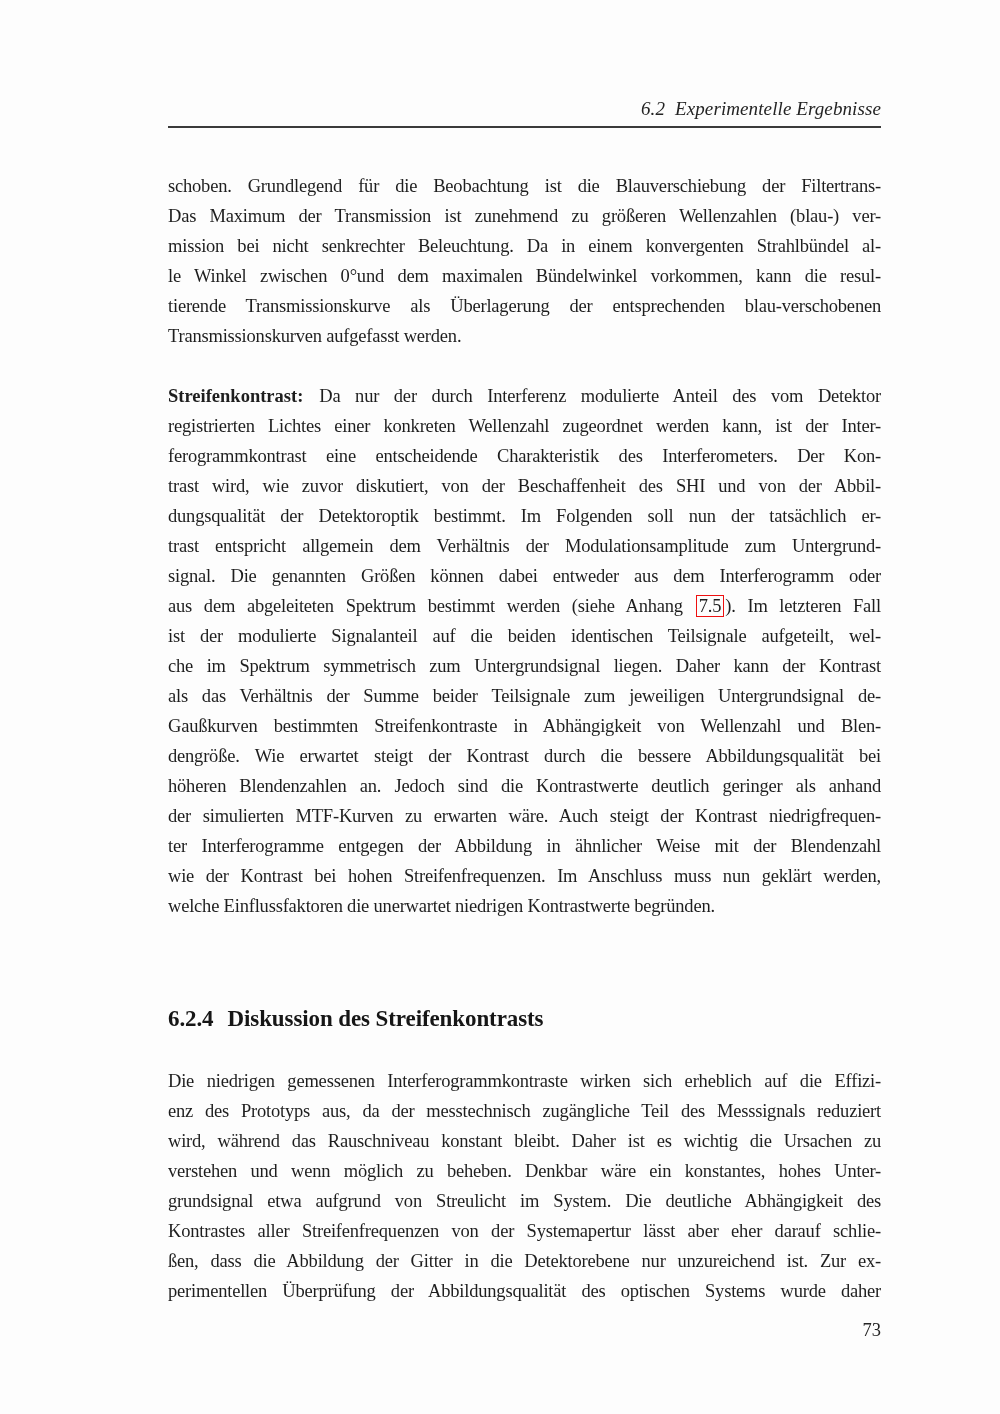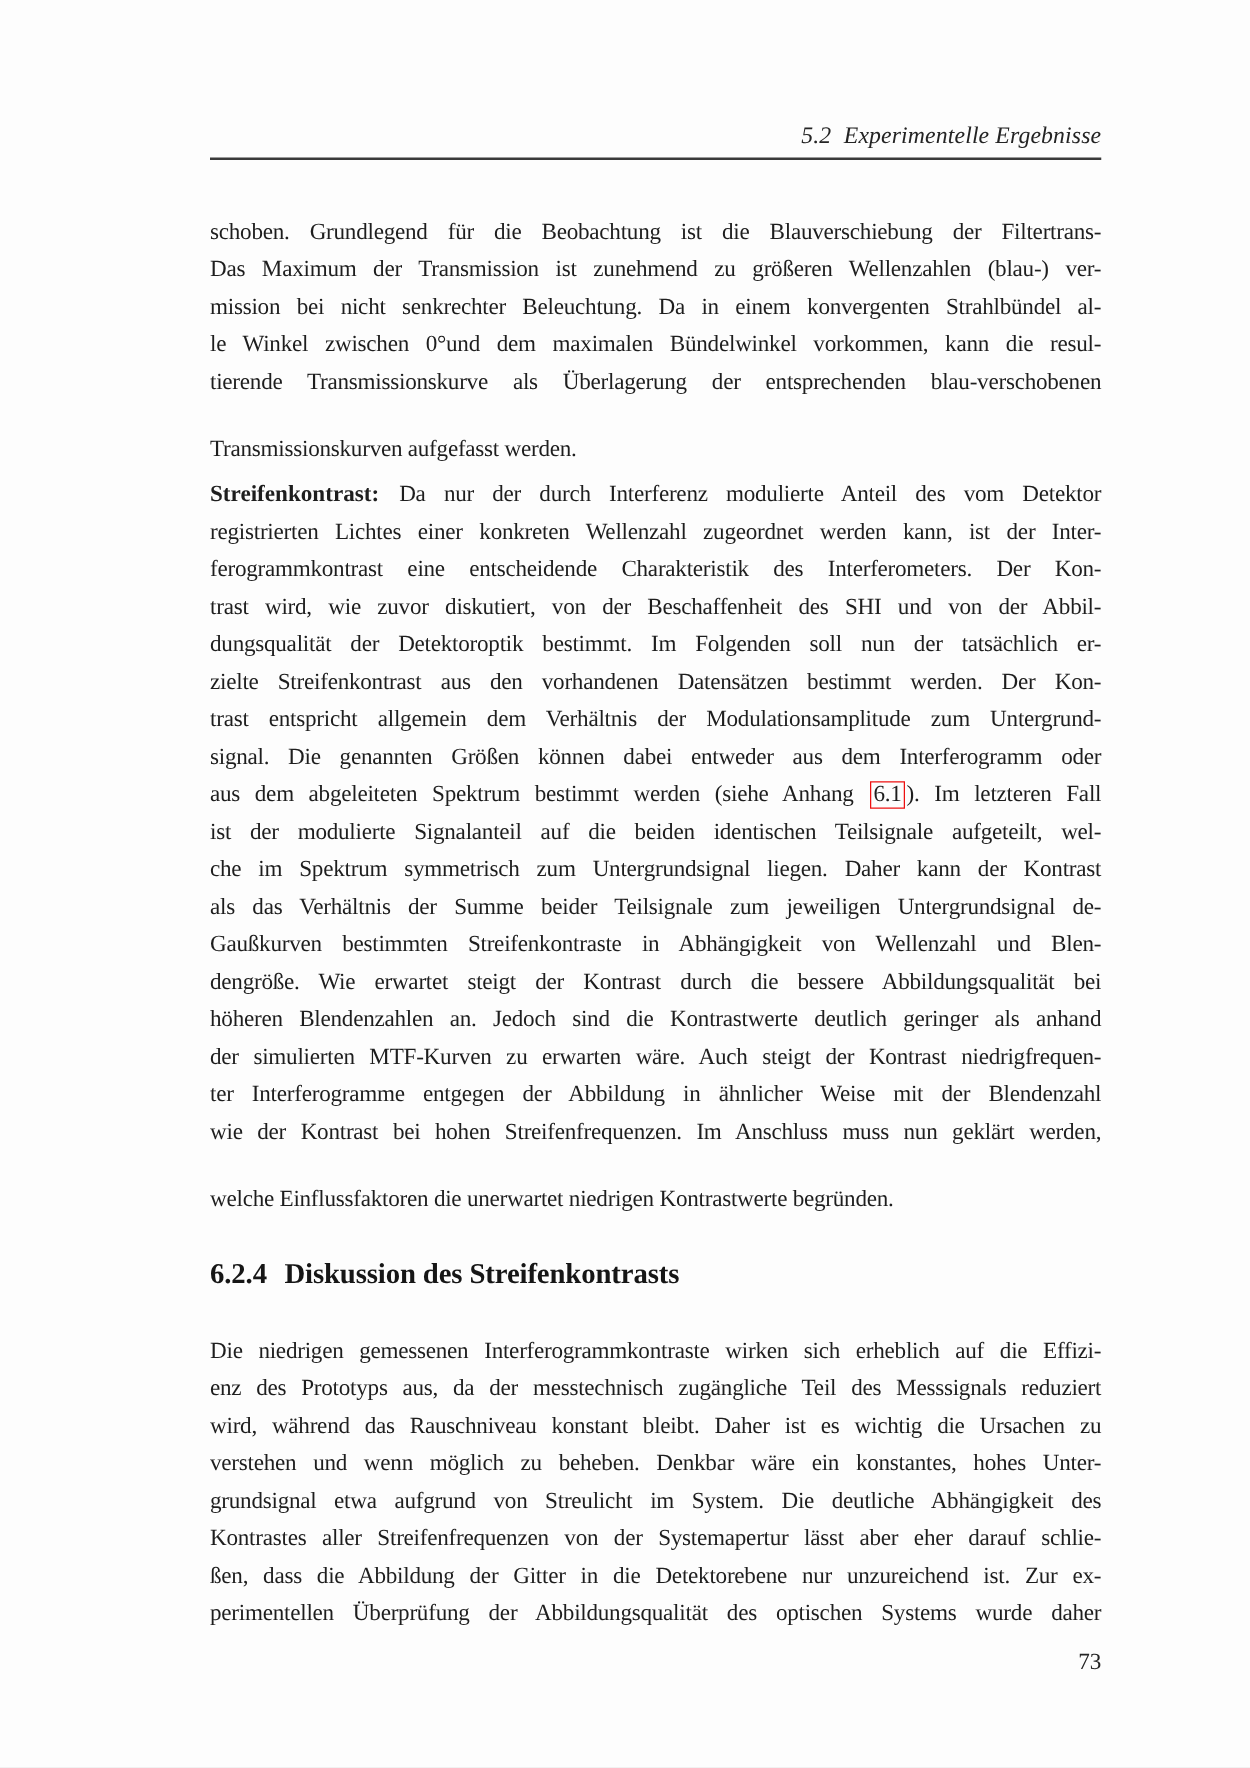--- a/index.html
+++ b/index.html
@@ -48,21 +48,20 @@
     height: 30px;
     line-height: 30px;
     font-size: 18.5px;
     letter-spacing: -0.2px;
     text-align: justify;
     text-align-last: justify;
   }
   .line.line-last {
     text-align: right;
     text-align-last: left;
-    margin-top: 24px;
   }
   .lead { font-weight: bold; letter-spacing: 0; }
   .gap { margin-left: 16px; }
   .xref {
     display: inline-block;
     border: 1.5px solid #ee1010;
     padding: 0 2px;
     margin: 0 1px;
     line-height: 20px;
     vertical-align: baseline;
@@ -89,43 +88,42 @@
     color: #242424;
   }
 </style>
 </head>
 <body>
 
 <div class="page">
   <div class="column">
 
     <div class="running-head">
-      <span class="sec-num">5.2</span><span>Experimentelle Ergebnisse</span>
+      <span class="sec-num">6.2</span><span>Experimentelle Ergebnisse</span>
     </div>
     <div class="header-rule"></div>
 
     <div class="para para-1">
         <div class="line"><span>schoben. Grundlegend für die Beobachtung ist die Blauverschiebung der Filtertrans-</span></div>
         <div class="line"><span>Das Maximum der Transmission ist zunehmend zu größeren Wellenzahlen (blau-) ver-</span></div>
         <div class="line"><span>mission bei nicht senkrechter Beleuchtung. Da in einem konvergenten Strahlbündel al-</span></div>
         <div class="line"><span>le Winkel zwischen 0°und dem maximalen Bündelwinkel vorkommen, kann die resul-</span></div>
         <div class="line"><span>tierende Transmissionskurve als Überlagerung der entsprechenden blau-verschobenen</span></div>
         <div class="line line-last"><span>Transmissionskurven aufgefasst werden.</span></div>
       </div>
 
     <div class="para para-2">
         <div class="line"><span class="lead">Streifenkontrast:</span><span class="gap">Da nur der durch Interferenz modulierte Anteil des vom Detektor</span></div>
         <div class="line"><span>registrierten Lichtes einer konkreten Wellenzahl zugeordnet werden kann, ist der Inter-</span></div>
         <div class="line"><span>ferogrammkontrast eine entscheidende Charakteristik des Interferometers. Der Kon-</span></div>
         <div class="line"><span>trast wird, wie zuvor diskutiert, von der Beschaffenheit des SHI und von der Abbil-</span></div>
         <div class="line"><span>dungsqualität der Detektoroptik bestimmt. Im Folgenden soll nun der tatsächlich er-</span></div>
-        <div class="line"><span>zielte Streifenkontrast aus den vorhandenen Datensätzen bestimmt werden. Der Kon-</span></div>
         <div class="line"><span>trast entspricht allgemein dem Verhältnis der Modulationsamplitude zum Untergrund-</span></div>
         <div class="line"><span>signal. Die genannten Größen können dabei entweder aus dem Interferogramm oder</span></div>
-        <div class="line"><span>aus dem abgeleiteten Spektrum bestimmt werden (siehe Anhang </span><span class="xref">6.1</span><span>). Im letzteren Fall</span></div>
+        <div class="line"><span>aus dem abgeleiteten Spektrum bestimmt werden (siehe Anhang </span><span class="xref">7.5</span><span>). Im letzteren Fall</span></div>
         <div class="line"><span>ist der modulierte Signalanteil auf die beiden identischen Teilsignale aufgeteilt, wel-</span></div>
         <div class="line"><span>che im Spektrum symmetrisch zum Untergrundsignal liegen. Daher kann der Kontrast</span></div>
         <div class="line"><span>als das Verhältnis der Summe beider Teilsignale zum jeweiligen Untergrundsignal de-</span></div>
         <div class="line"><span>Gaußkurven bestimmten Streifenkontraste in Abhängigkeit von Wellenzahl und Blen-</span></div>
         <div class="line"><span>dengröße. Wie erwartet steigt der Kontrast durch die bessere Abbildungsqualität bei</span></div>
         <div class="line"><span>höheren Blendenzahlen an. Jedoch sind die Kontrastwerte deutlich geringer als anhand</span></div>
         <div class="line"><span>der simulierten MTF-Kurven zu erwarten wäre. Auch steigt der Kontrast niedrigfrequen-</span></div>
         <div class="line"><span>ter Interferogramme entgegen der Abbildung in ähnlicher Weise mit der Blendenzahl</span></div>
         <div class="line"><span>wie der Kontrast bei hohen Streifenfrequenzen. Im Anschluss muss nun geklärt werden,</span></div>
         <div class="line line-last"><span>welche Einflussfaktoren die unerwartet niedrigen Kontrastwerte begründen.</span></div>

